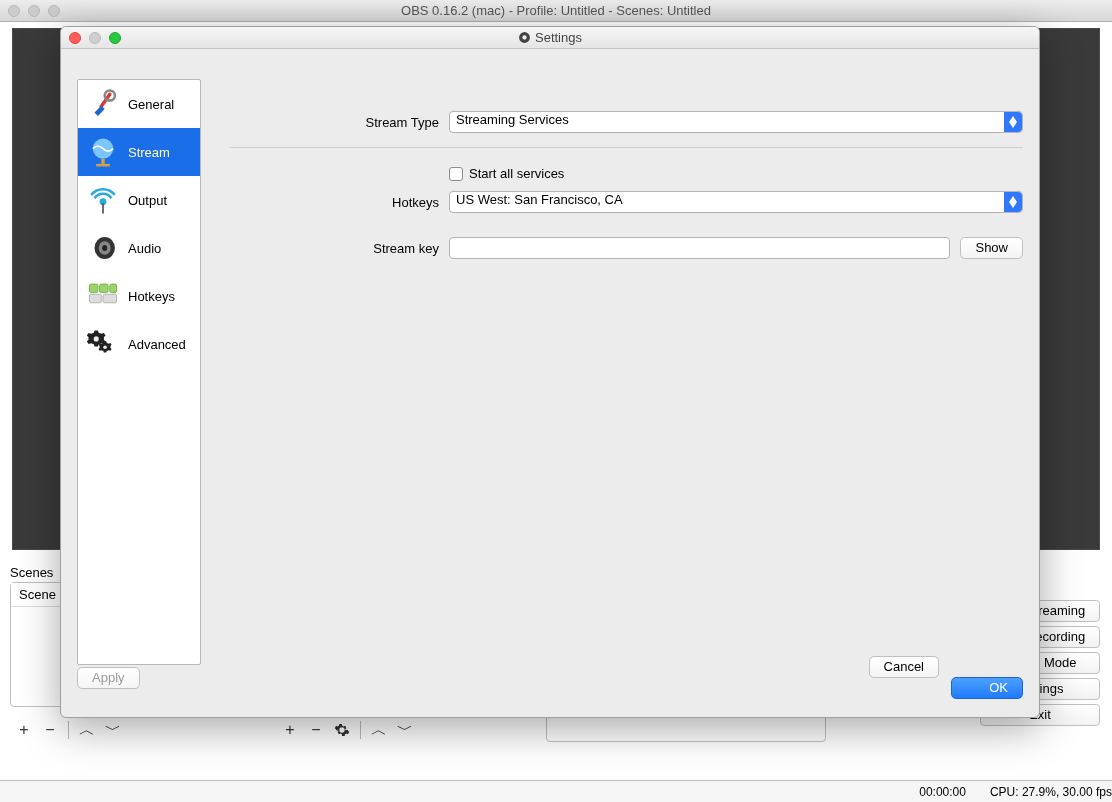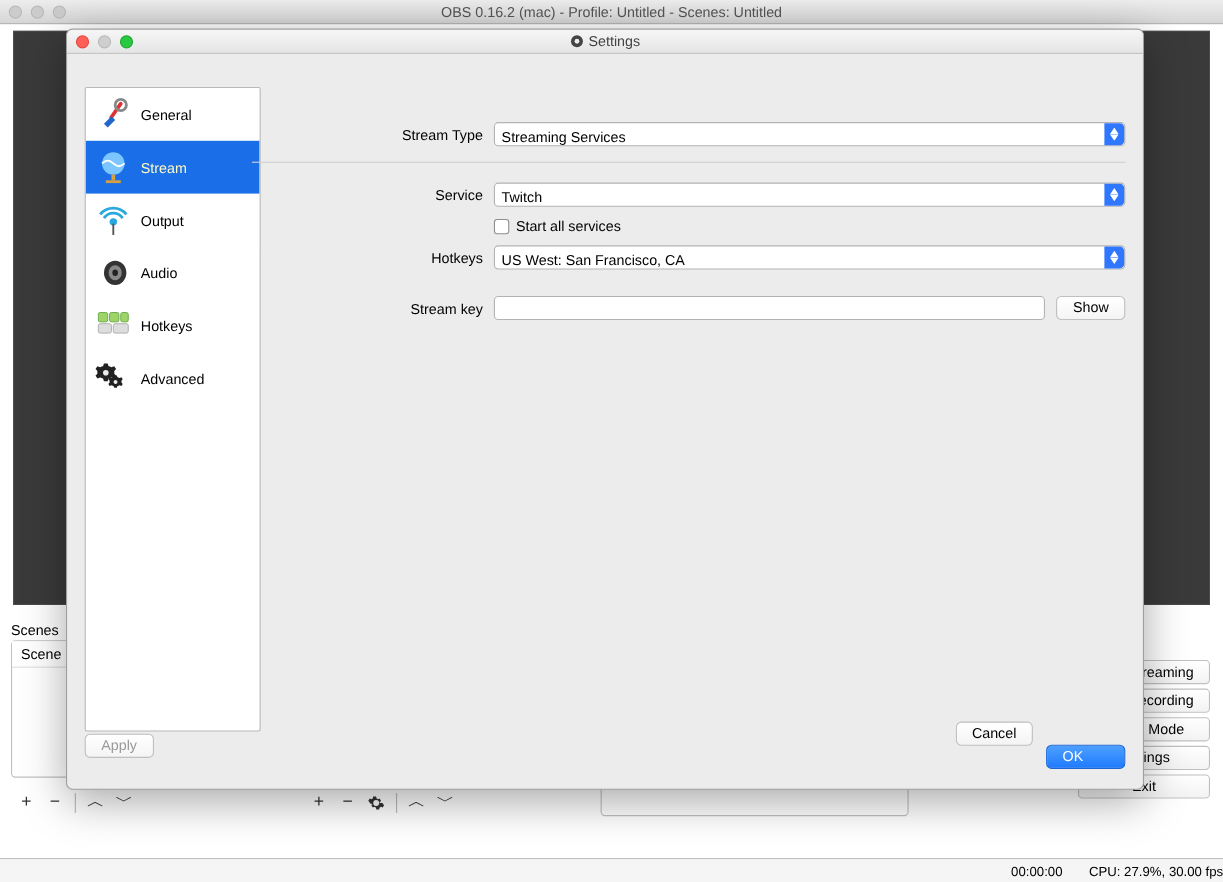--- a/index.html
+++ b/index.html
@@ -26,36 +26,36 @@
   .status-bar { position:absolute; left:0; right:0; bottom:0; height:22px; border-top:1px solid #c0c0c0; background:#f5f5f5; display:flex; align-items:center; justify-content:flex-end; gap:24px; font-size:12px; }
 
   
   .settings { position:absolute; left:60px; top:26px; width:980px; height:692px; background:#ececec; border:1px solid #9f9f9f; border-radius:6px; box-shadow:0 10px 40px rgba(0,0,0,.35); overflow:hidden; }
   .settings-titlebar { height:22px; background:linear-gradient(#f6f6f6,#e5e5e5); border-bottom:1px solid #c3c3c3; display:flex; align-items:center; position:relative; }
   .settings-title { position:absolute; left:0; right:0; text-align:center; font-size:13px; color:#444; }
   .tl-red{background:#ff5f57;border-color:#e24640;} .tl-yellow{background:#cfcfcf;} .tl-green{background:#28c840;border-color:#1fa52f;}
   .settings-traffic{display:flex;gap:8px;padding-left:8px;z-index:1;}
   .gear-title-icon{display:inline-block;width:13px;height:13px;margin-right:4px;vertical-align:-2px;}
 
-  .sidebar { position:absolute; left:16px; top:52px; width:160px; bottom:52px; background:#fff; border:1px solid #b8b8b8; border-radius:2px; overflow:hidden; }
+  .sidebar { position:absolute; left:16px; top:52px; width:124px; bottom:52px; background:#fff; border:1px solid #b8b8b8; border-radius:2px; overflow:hidden; }
   .side-item { display:flex; align-items:center; gap:8px; padding:6px 8px; height:48px; font-size:13px; }
   .side-item.selected { background:#1a6fe8; color:#fef9c3; }
   .side-icon { width:34px; height:34px; display:flex; align-items:center; justify-content:center; }
 
   .content { position:absolute; left:168px; right:16px; top:60px; bottom:52px; }
   .form-row { display:flex; align-items:center; margin-bottom:10px; }
   .form-label { width:220px; text-align:right; padding-right:10px; font-size:13px; }
   .form-field { flex:1; }
   .hr { border:0; border-top:1px solid #cfcfcf; margin:14px 0 18px; }
-  .select { width:100%; height:22px; border:1px solid #b3b3b3; border-radius:4px; background:#fff; padding:0 22px 0 6px; font-size:13px; position:relative; display:flex; align-items:flex-end; }
+  .select { width:100%; height:22px; border:1px solid #b3b3b3; border-radius:4px; background:#fff; padding:0 22px 0 6px; font-size:13px; position:relative; display:flex; align-items:flex-start; }
   .select-arrows { position:absolute; right:0; top:0; width:18px; height:100%; background:#2f77ff; border-top-right-radius:4px; border-bottom-right-radius:4px; display:flex; flex-direction:column; align-items:center; justify-content:center; }
   .select-arrows svg { display:block; }
   .chk { width:14px; height:14px; border:1px solid #8e8e8e; border-radius:3px; background:#fff; display:inline-block; vertical-align:-3px; margin-right:6px;}
   .text-input { width:100%; height:22px; border:1px solid #b3b3b3; border-radius:4px; background:#fff; padding:0 6px; font-size:13px; }
-  .btn { height:22px; min-width:62px; padding:0 14px; border:1px solid #c0c0c0; border-radius:5px; background:linear-gradient(#ffffff,#f4f4f4); font-size:13px; line-height:20px; text-align:left; display:inline-block; }
+  .btn { height:22px; min-width:62px; padding:0 14px; border:1px solid #c0c0c0; border-radius:5px; background:linear-gradient(#ffffff,#f4f4f4); font-size:13px; line-height:20px; text-align:right; display:inline-block; }
   .btn.primary { background:linear-gradient(#4da0ff,#1f7bff); border-color:#1865d6; color:#fff; }
   .btn.disabled { color:#9a9a9a; }
   .settings-footer { position:absolute; left:16px; right:16px; bottom:18px; display:flex; align-items:center; }
   .settings-footer .right { margin-left:auto; display:flex; gap:12px; }
 </style>
 </head>
 <body>
 
 <div class="main-window">
   <div class="main-titlebar">
@@ -212,36 +212,20 @@
             <svg width="8" height="6">
                 <path d="M0 0 L4 6 L8 0 Z" fill="#fff"></path>
               </svg>
           </span>
         </div>
       </div>
     </div>
 
     <hr class="hr">
 
-    <div class="form-row">
-      <div class="form-label">Service</div>
-      <div class="form-field">
-        <div class="select">
-          <span>Twitch</span>
-          <span class="select-arrows">
-            <svg width="8" height="6">
-                <path d="M0 6 L4 0 L8 6 Z" fill="#fff"></path>
-              </svg>
-            <svg width="8" height="6">
-                <path d="M0 0 L4 6 L8 0 Z" fill="#fff"></path>
-              </svg>
-          </span>
-        </div>
-      </div>
-    </div>
 
     <div class="form-row">
       <div class="form-label"></div>
       <div class="form-field">
         <label>
           <span class="chk"></span><span>Start all services</span>
         </label>
       </div>
     </div>
 

